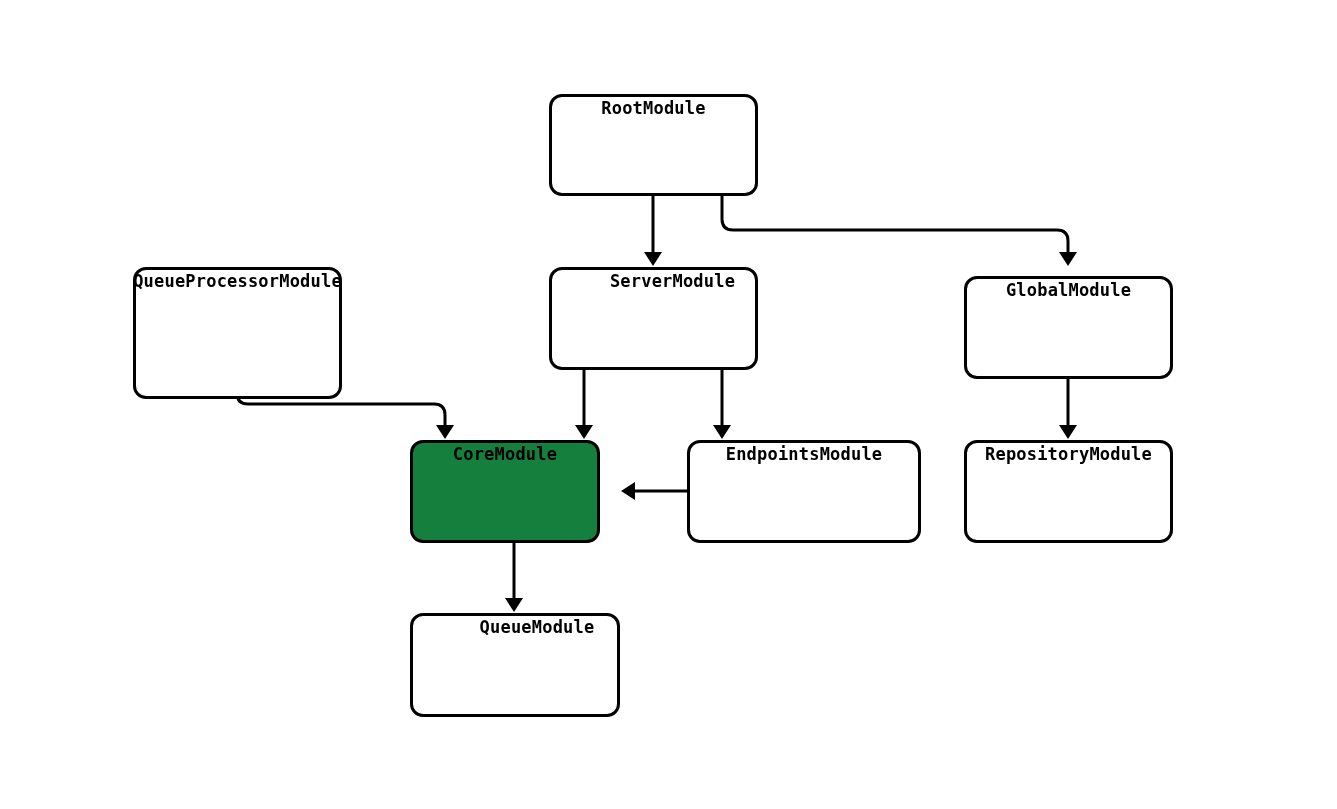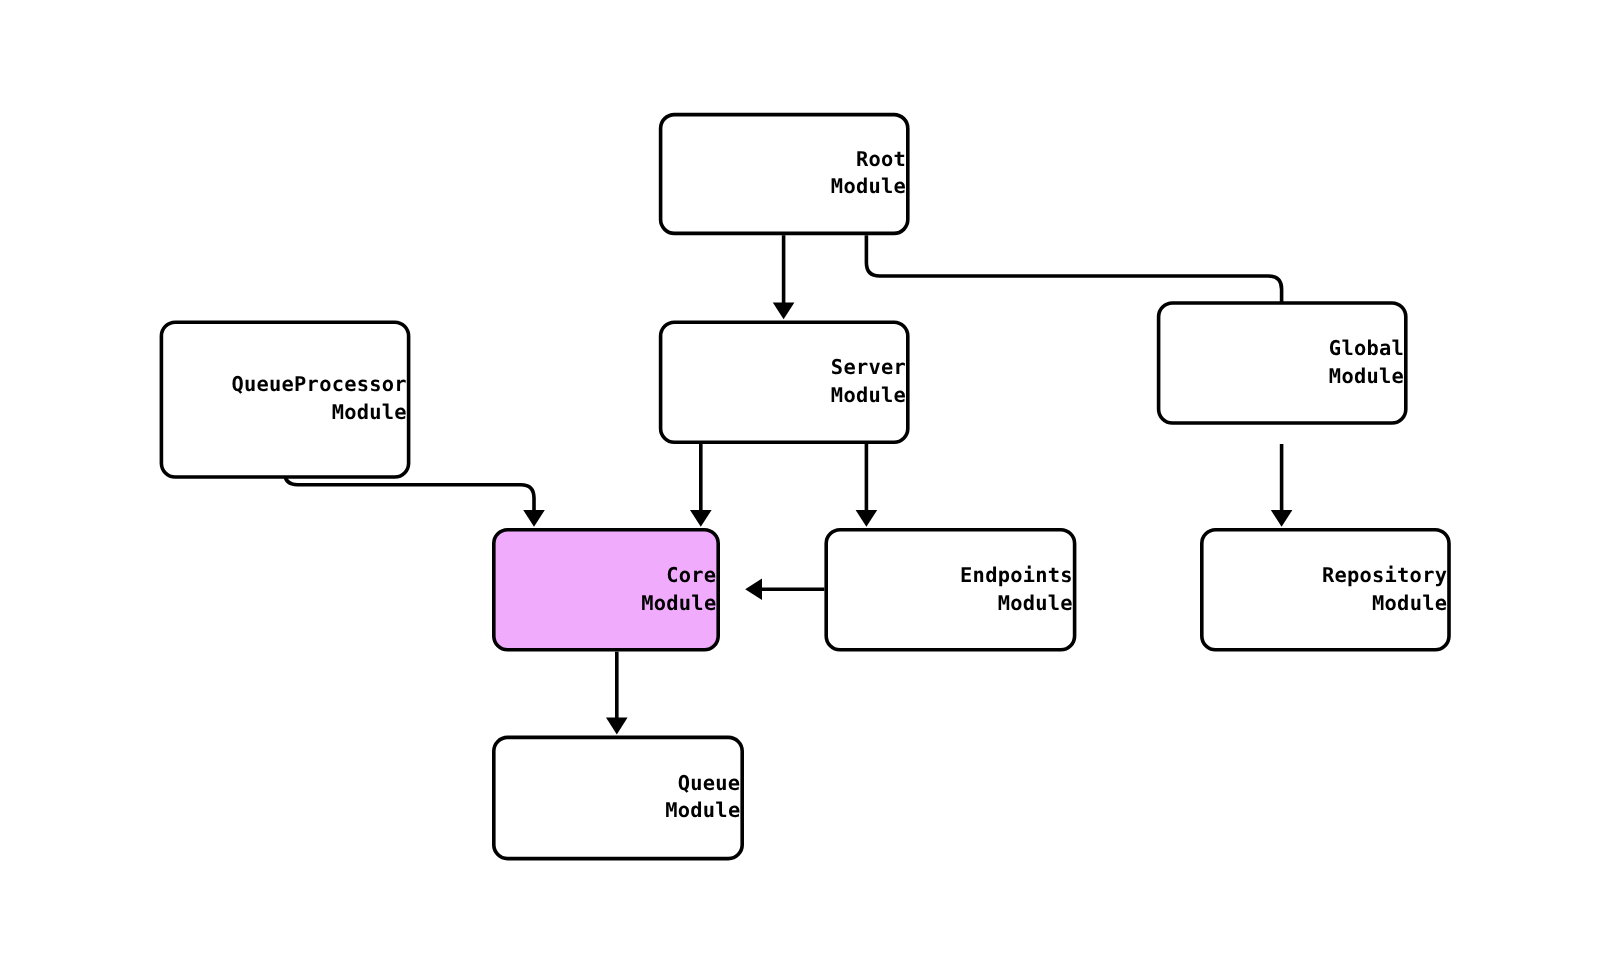--- a/index.html
+++ b/index.html
@@ -26,22 +26,22 @@
     width: 1337px;
     height: 809px;
   }
   .node {
     position: absolute;
     box-sizing: border-box;
     background: #ffffff;
     border: 3px solid #000000;
     border-radius: 13px;
     display: flex;
-    flex-direction: column;
-    align-items: flex-end;
+    flex-direction: row;
+    align-items: flex-start;
     justify-content: center;
     z-index: 2;
   }
   .node-line {
     font-family: "DejaVu Sans Mono", "Liberation Mono", monospace;
     font-size: 17px;
     font-weight: bold;
     line-height: 23px;
     color: #000000;
     white-space: pre;
@@ -85,36 +85,36 @@
   <div class="node" style="left: 133px; top: 267px; width: 209px; height: 132px; border-width: 3px; border-color: rgb(0, 0, 0); border-radius: 13px; background: rgb(255, 255, 255);">
     <div class="node-line">QueueProcessor</div>
     <div class="node-line">Module</div>
   </div>
 
   <div class="node" style="left: 549px; top: 267px; width: 209px; height: 103px; border-width: 3px; border-color: rgb(0, 0, 0); border-radius: 13px; background: rgb(255, 255, 255); padding-left: 38px;">
     <div class="node-line">Server</div>
     <div class="node-line">Module</div>
   </div>
 
-  <div class="node" style="left: 964px; top: 251px; width: 209px; height: 103px; border-width: 3px; border-color: rgb(0, 0, 0); border-radius: 13px; background: rgb(255, 255, 255);">
+  <div class="node" style="left: 964px; top: 276px; width: 209px; height: 103px; border-width: 3px; border-color: rgb(0, 0, 0); border-radius: 13px; background: rgb(255, 255, 255);">
     <div class="node-line">Global</div>
     <div class="node-line">Module</div>
   </div>
 
-  <div class="node" style="left: 410px; top: 440px; width: 190px; height: 103px; border-width: 3px; border-color: rgb(0, 0, 0); border-radius: 13px; background: #f0abfc;">
+  <div class="node" style="left: 410px; top: 440px; width: 190px; height: 103px; border-width: 3px; border-color: rgb(0, 0, 0); border-radius: 13px; background: #15803d;">
     <div class="node-line">Core</div>
     <div class="node-line">Module</div>
   </div>
 
-  <div class="node" style="left: 687px; top: 440px; width: 210px; height: 103px; border-width: 3px; border-color: rgb(0, 0, 0); border-radius: 13px; background: rgb(255, 255, 255);">
+  <div class="node" style="left: 687px; top: 440px; width: 234px; height: 103px; border-width: 3px; border-color: rgb(0, 0, 0); border-radius: 13px; background: rgb(255, 255, 255);">
     <div class="node-line">Endpoints</div>
     <div class="node-line">Module</div>
   </div>
 
-  <div class="node" style="left: 964px; top: 440px; width: 209px; height: 103px; border-width: 3px; border-color: rgb(0, 0, 0); border-radius: 13px; background: rgb(255, 255, 255); margin-left: 36px;">
+  <div class="node" style="left: 964px; top: 440px; width: 209px; height: 103px; border-width: 3px; border-color: rgb(0, 0, 0); border-radius: 13px; background: rgb(255, 255, 255);">
     <div class="node-line">Repository</div>
     <div class="node-line">Module</div>
   </div>
 
   <div class="node" style="left: 410px; top: 613px; width: 210px; height: 104px; border-width: 3px; border-color: rgb(0, 0, 0); border-radius: 13px; background: rgb(255, 255, 255); padding-left: 44px;">
     <div class="node-line">Queue</div>
     <div class="node-line">Module</div>
   </div>
 
 </div>

